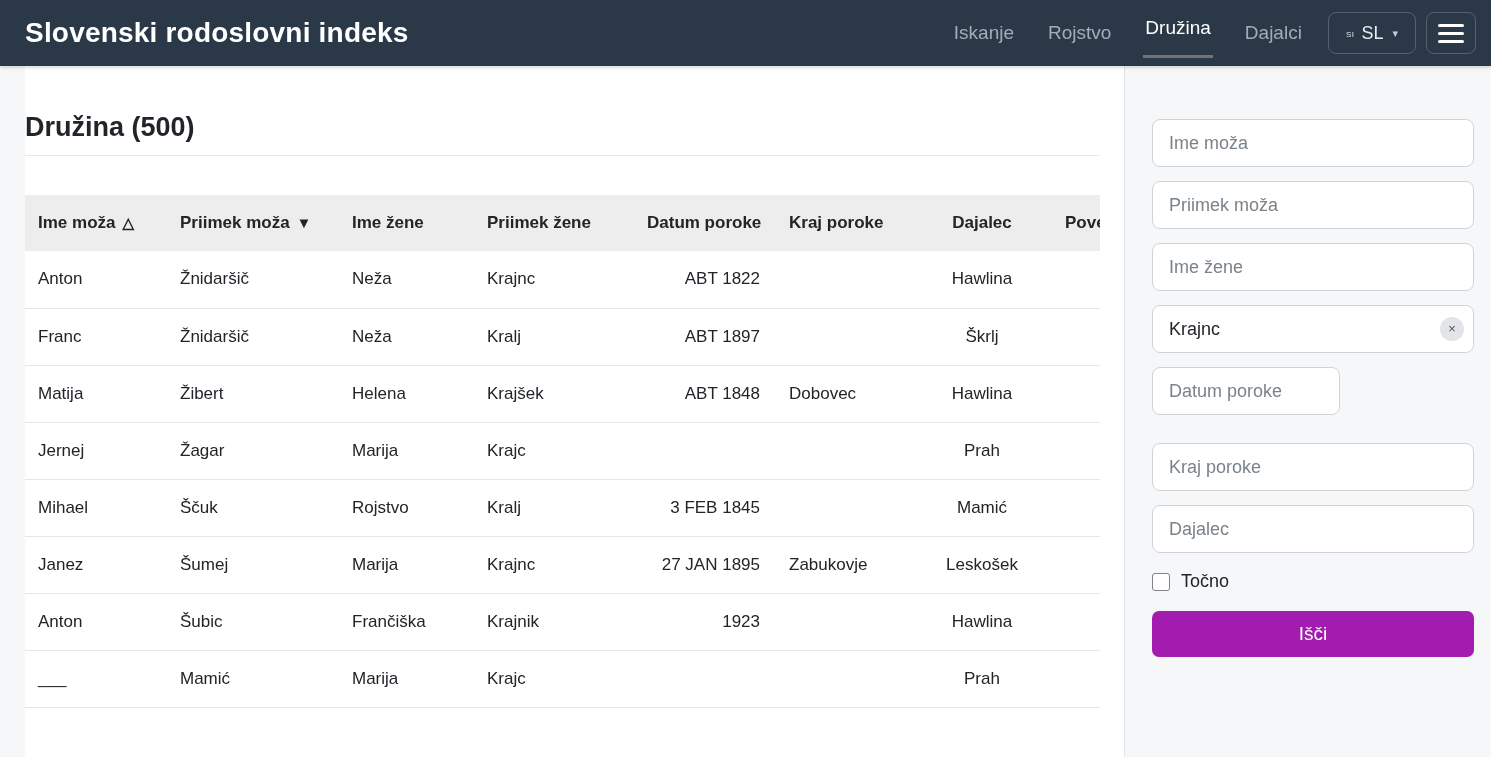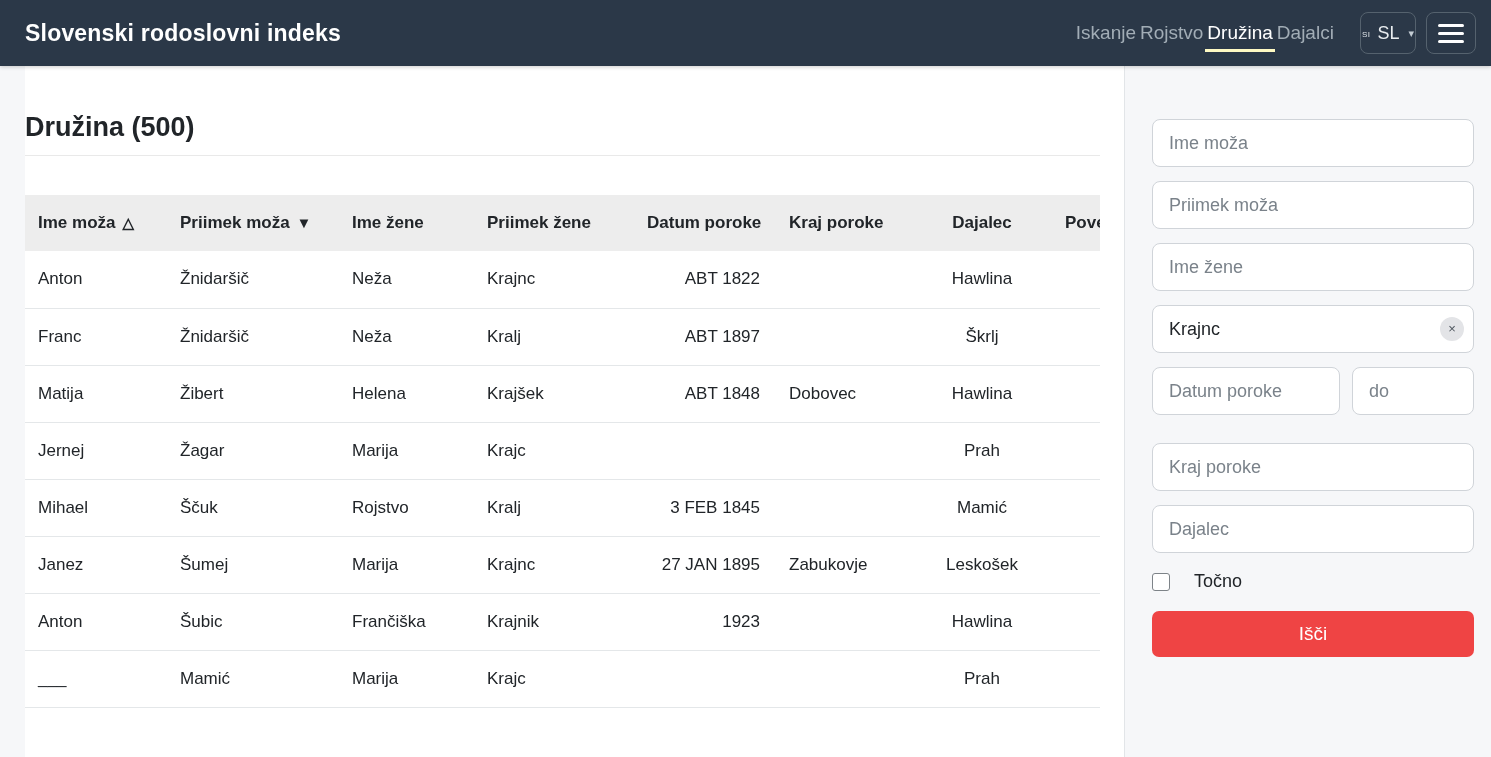--- a/index.html
+++ b/index.html
@@ -16,47 +16,47 @@
     background: #2b3848;
     display: flex;
     align-items: center;
     padding: 0 15px 0 25px;
     box-shadow: 0 1px 4px rgba(0,0,0,.2);
     position: relative;
     z-index: 2;
   }
   .brand {
     color: #ffffff;
-    font-size: 23px;
+    font-size: 28px;
     font-weight: 700;
     margin-right: auto;
     cursor: pointer;
     letter-spacing: .2px;
   }
-  .nav-links { display: flex; align-items: center; margin-right: 24px; }
+  .nav-links { display: flex; align-items: center; gap: 30px; margin-right: 24px; }
   .nav-link {
     color: #a2adb6;
     font-size: 19px;
     text-decoration: none;
     cursor: pointer;
     padding: 8px 2px;
   }
   .nav-link.active {
     color: #ffffff;
-    border-bottom: 3px solid #fef9c3;
-    padding-bottom: 5px;
+    border-bottom: 3px solid #737373;
+    padding-bottom: 16px;
     text-align: center;
   }
   .lang-btn {
     background: transparent;
     border: 1px solid #55626e;
     border-radius: 8px;
     color: #e9edf0;
     height: 42px;
-    padding: 0 1px;
+    padding: 0 17px;
     font-size: 18px;
     display: flex;
     align-items: center;
     gap: 7px;
     cursor: pointer;
     font-family: inherit;
   }
   .lang-flag { font-size: 11px; letter-spacing: .5px; color: #dfe5e9; font-variant: small-caps; text-transform: lowercase; }
   .lang-caret { font-size: 11px; color: #c3ccd3; margin-left: 2px; }
   .burger-btn {
@@ -133,37 +133,37 @@
     font-size: 13px;
     line-height: 24px;
     text-align: center;
     cursor: pointer;
     padding: 0;
   }
   .date-row { display: flex; gap: 12px; margin-bottom: 28px; }
   .date-row .field { margin-bottom: 0; }
   .field.date-from { width: 188px; }
   .field.date-to { width: 122px; }
-  .checkbox-row { display: flex; align-items: center; gap: 24px; margin-top: 18px; }
+  .checkbox-row { display: flex; align-items: center; gap: 11px; margin-top: 18px; }
   .checkbox-row input[type="checkbox"] {
     appearance: none;
     -webkit-appearance: none;
     width: 18px;
     height: 18px;
     border: 1px solid #7d8388;
     border-radius: 3px;
     background: #fff;
     cursor: pointer;
   }
   .checkbox-label { font-size: 18px; color: #212529; cursor: pointer; }
   .search-btn {
     margin-top: 19px;
     width: 100%;
     height: 46px;
-    background: #ef4444;
+    background: #a21caf;
     color: #ffffff;
     font-size: 19px;
     font-family: inherit;
     border: none;
     border-radius: 7px;
     cursor: pointer;
   }
 </style>
 </head>
 <body>
@@ -308,23 +308,20 @@
         <input type="text" placeholder="Ime žene" style="">
       </div>
       <div class="field has-clear">
         <input type="text" value="Krajnc" style="">
         <button type="button" class="clear-btn"><span>×</span></button>
       </div>
       <div class="date-row">
         <div class="field date-from">
           <input type="text" placeholder="Datum poroke" style="">
         </div>
-        <div class="field date-to">
-          <input type="text" placeholder="do" style="">
-        </div>
       </div>
       <div class="field">
         <input type="text" placeholder="Kraj poroke" style="">
       </div>
       <div class="field">
         <input type="text" placeholder="Dajalec" style="">
       </div>
       <div class="checkbox-row">
         <input type="checkbox" style="">
         <label class="checkbox-label">Točno</label>

